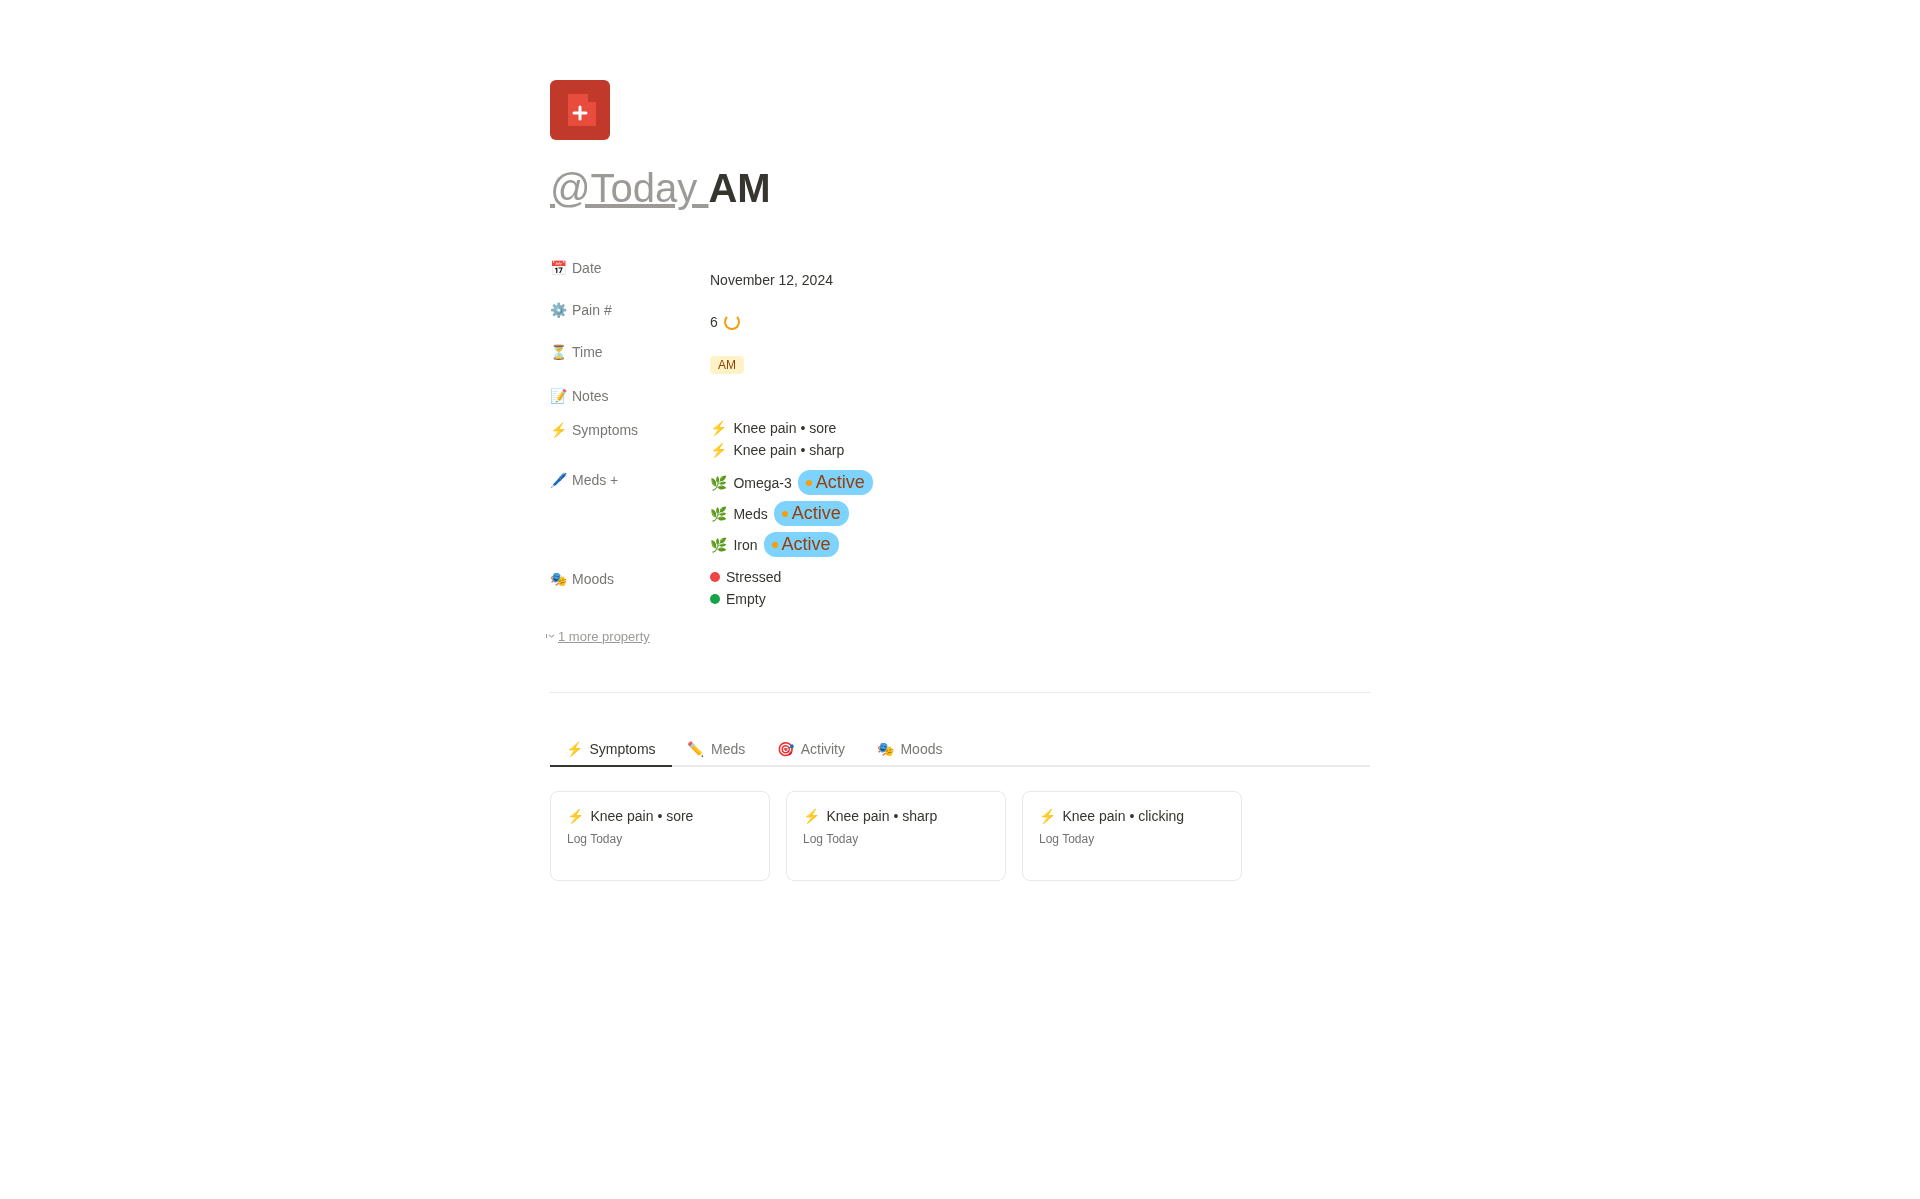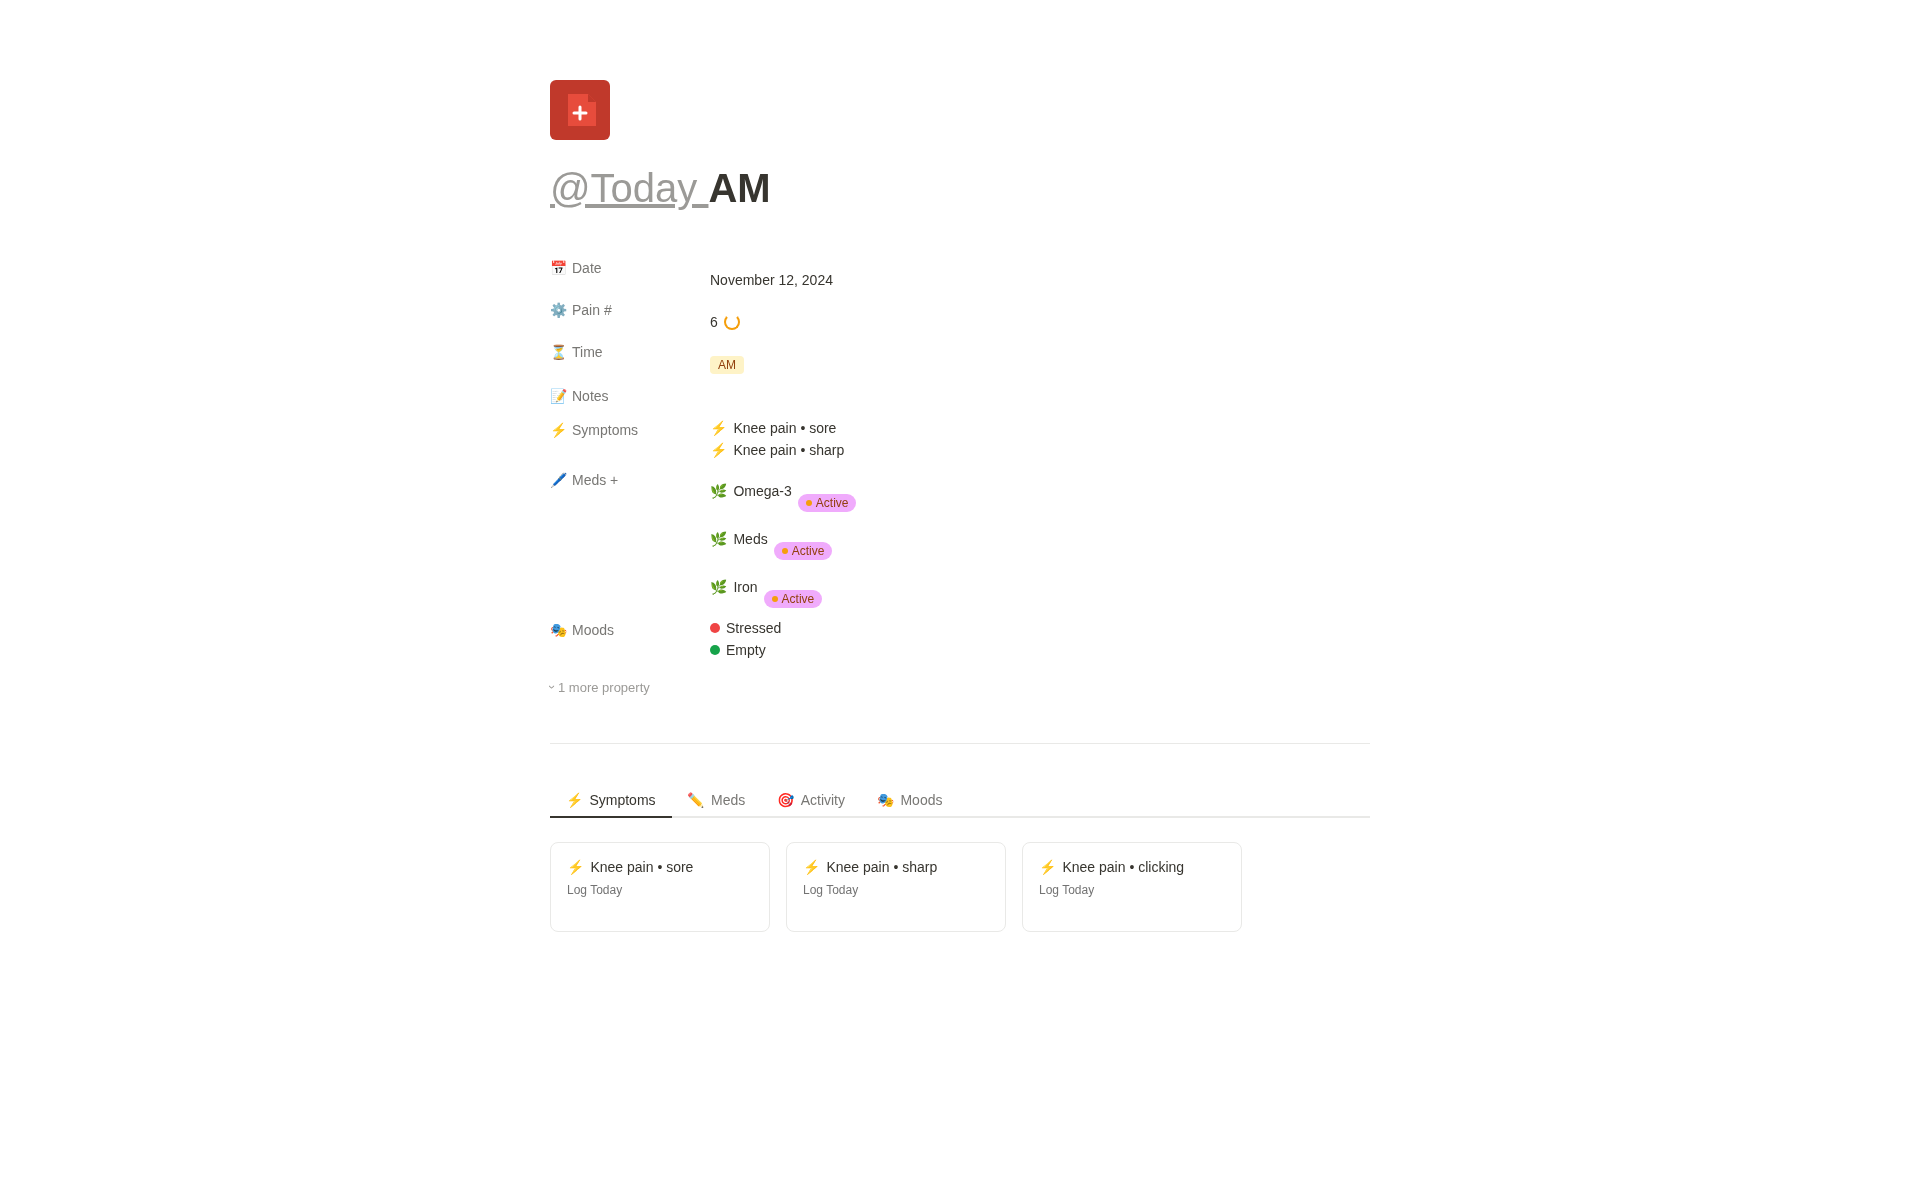--- a/index.html
+++ b/index.html
@@ -86,29 +86,28 @@
       font-size: 12px;
       font-weight: 500;
     }
 
     .tag-am {
       background: #fef3c7;
       color: #92400e;
     }
 
     .tag-active {
-      background: #f0abfc;
+      background: #7dd3fc;
       color: #92400e;
       display: inline-flex;
       align-items: center;
       gap: 4px;
       padding: 2px 8px;
       border-radius: 12px;
-      font-size: 12px;
-      margin-top: 24px;
+      font-size: 18px;
     }
 
     .tag-active::before {
       content: '';
       width: 6px;
       height: 6px;
       border-radius: 50%;
       background: #f59e0b;
       display: inline-block;
     }
@@ -146,20 +145,21 @@
 
     .more-property {
       display: flex;
       align-items: flex-start;
       gap: 4px;
       color: #9b9a97;
       font-size: 13px;
       cursor: pointer;
       padding: 8px 0;
       margin-top: 8px;
+      text-decoration: underline;
     }
 
     .divider {
       height: 1px;
       background: #e9e9e7;
       margin: 20px 0;
     }
 
     .tabs-section {
       margin-top: 40px;

